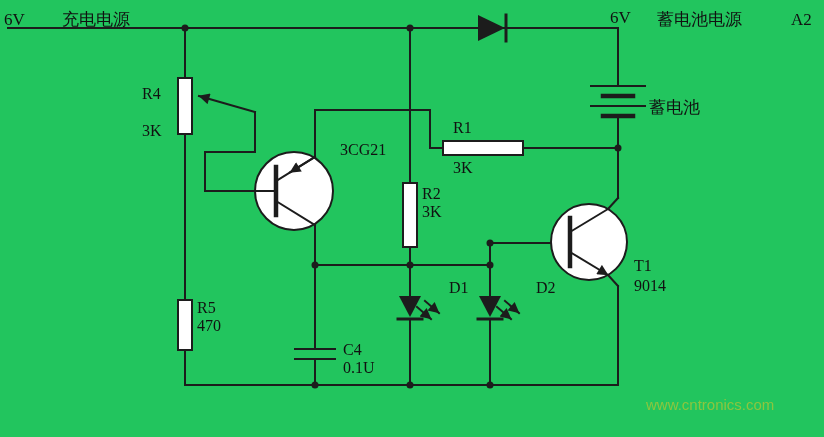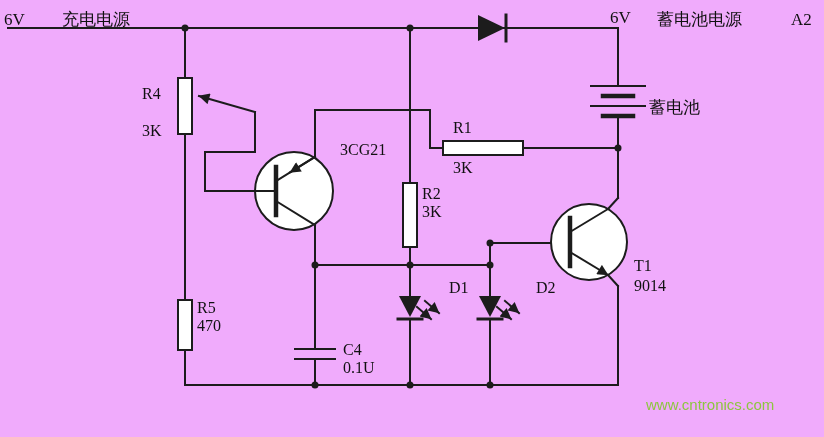--- a/index.html
+++ b/index.html
@@ -1,21 +1,21 @@
 <!DOCTYPE html>
 <html><head>
 <meta charset="utf-8">
 <style>
   * { margin:0; padding:0; box-sizing:border-box; }
   html,body { background:#ffffff; }
   body {
     width:824px; height:437px; overflow:hidden;
     font-family:"Liberation Serif","DejaVu Serif",serif;
   }
-  .stage { position:relative; width:824px; height:437px; background:#f0abfc; }
+  .stage { position:relative; width:824px; height:437px; background:#22c55e; }
   svg { display:block; }
   .st  { stroke:#1c1c1c; stroke-width:2; fill:none; stroke-linecap:square; stroke-linejoin:miter; }
   .t3  { stroke-width:3; }
   .t45 { stroke-width:4.5; }
   .box { fill:#ffffff; stroke:#1c1c1c; stroke-width:2; }
   .fb  { fill:#1c1c1c; stroke:none; }
   text.lbl { font-family:"Liberation Serif","DejaVu Serif",serif; font-size:16px; fill:#111111; }
   text.big { font-size:17px; }
   text.wm  { font-family:"Liberation Sans","DejaVu Sans",sans-serif; font-size:15px; }
 </style>

